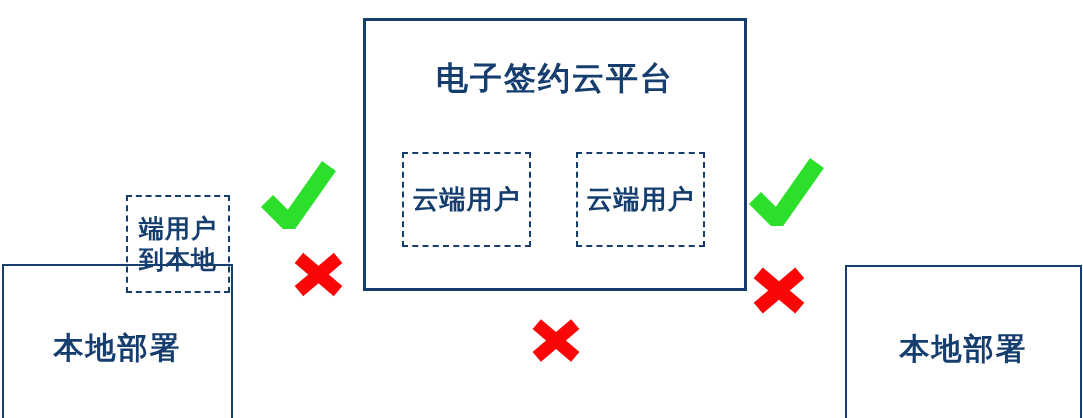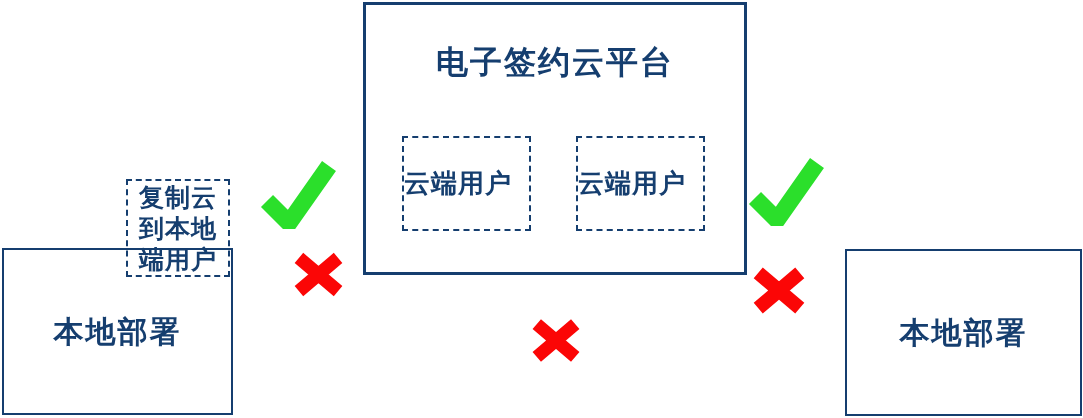--- a/index.html
+++ b/index.html
@@ -14,38 +14,38 @@
     font-family:"Liberation Sans", sans-serif;
   }
   .canvas{
     position:relative;
     width:1083px;
     height:418px;
     background:var(--background);
     color:var(--navy);
     overflow:hidden;
   }
-  .box{box-sizing:border-box;position:absolute;background:transparent;}
+  .box{box-sizing:border-box;position:absolute;background:transparent;margin-top:16px;}
   .solid{border:2px solid var(--navy);}
   .dashed{border:2px dashed var(--navy);}
 
   
   .platform{
     left:363px;top:2px;width:384px;height:273px;
     border:3px solid var(--navy);
   }
   .platform-title{
     position:absolute;left:0;top:36px;width:100%;
     text-align:center;font-size:32px;font-weight:bold;letter-spacing:2px;
     white-space:nowrap;
   }
   .user-box{
     position:absolute;top:131px;width:129px;height:95px;
     border:2px dashed var(--navy);box-sizing:border-box;
-    display:flex;align-items:center;
+    display:flex;align-items:center;justify-content:center;
     font-size:26px;font-weight:bold;letter-spacing:1px;white-space:nowrap;
   }
   .user-box.first{left:36px;}
   .user-box.second{left:210px;}
 
   
   .company{
     display:flex;flex-direction:column;align-items:center;justify-content:center;
     font-size:30px;font-weight:bold;letter-spacing:2px;line-height:36px;
     text-align:right;white-space:nowrap;
@@ -89,23 +89,22 @@
 
   <div class="box solid company company-a">
     <div>本地部署</div>
   </div>
 
   <div class="box solid company company-b">
     <div>本地部署</div>
   </div>
 
   <div class="box dashed note">
-    <div>复制云</div>
+    <div>端用户</div>
     <div>到本地</div>
-    <div>端用户</div>
   </div>
 
   <div class="mark check-left">
     <svg viewBox="0 0 80 70">
         <path class="check-stroke" d="M 9 42 L 31 64 L 71 7"></path>
       </svg>
   </div>
   <div class="mark cross-left">
     <svg viewBox="0 0 52 46">
         <path class="cross-stroke" d="M 6 6 L 46 40 M 46 6 L 6 40"></path>

